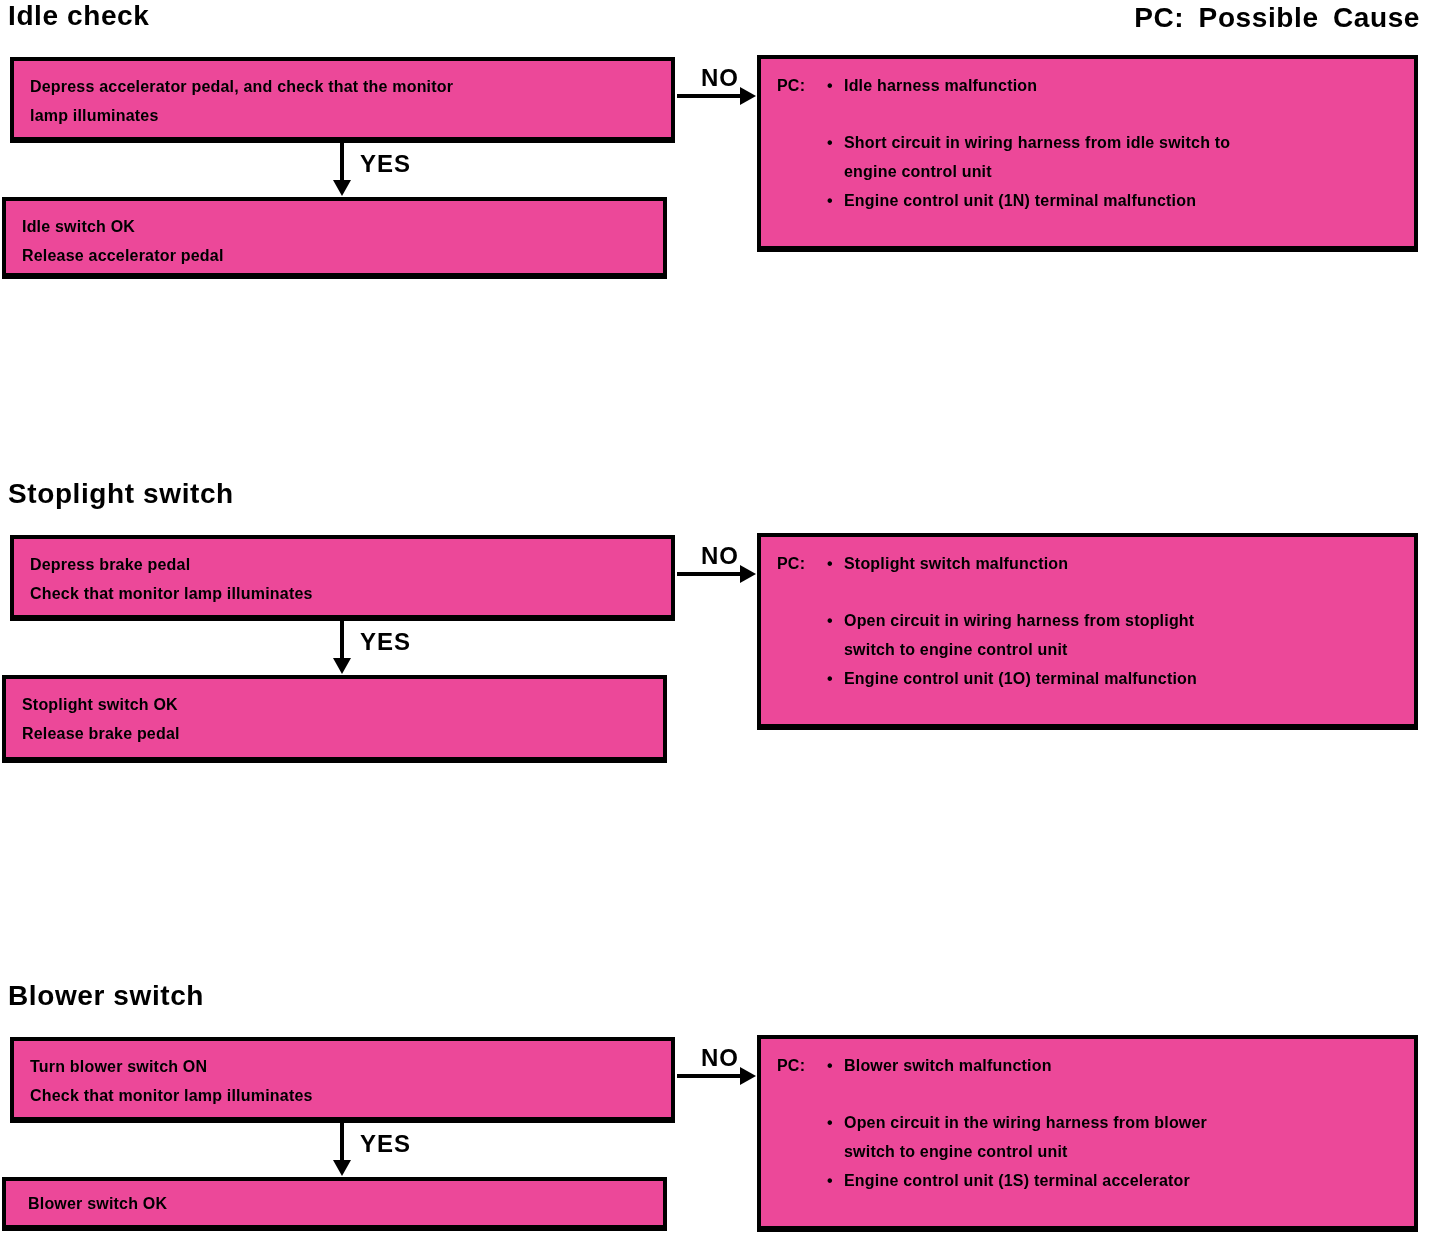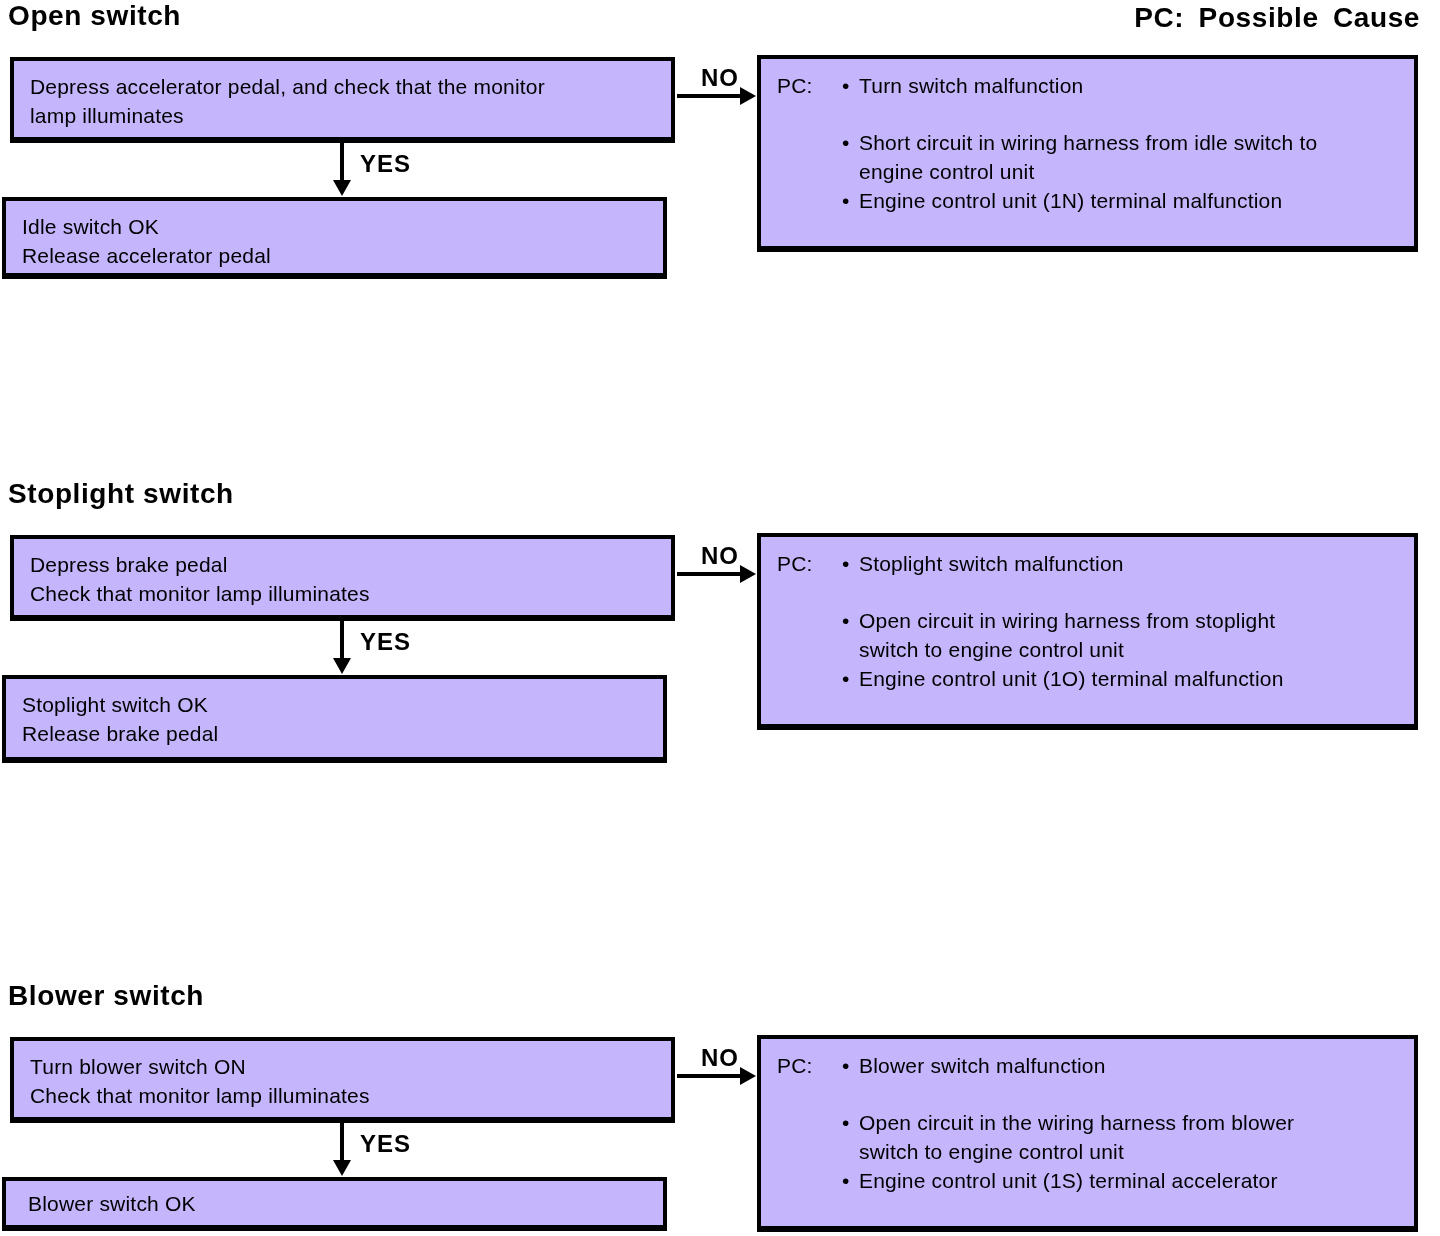--- a/index.html
+++ b/index.html
@@ -14,32 +14,32 @@
   }
   .sec{position:absolute;left:0;width:1440px;height:300px;}
   .sec.s0{top:0;}
   .sec.s1{top:478px;}
   .sec.s2{top:980px;}
   .heading{
     position:absolute;left:8px;top:0;
     font-size:28px;font-weight:bold;letter-spacing:.6px;
   }
   .box{
-    position:absolute;background:#c4b5fd;border:4px solid #000;border-bottom-width:6px;
-    font-size:21px;line-height:29px;letter-spacing:.2px;
+    position:absolute;background:#ec4899;border:4px solid #000;border-bottom-width:6px;
+    font-size:16px;line-height:29px;letter-spacing:.2px;font-weight:bold;
   }
   .box-text{white-space:pre-line;padding:11px 16px;}
   .test-box{left:10px;top:57px;width:665px;height:86px;}
   .ok-box{left:2px;top:197px;width:665px;}
   .s0 .ok-box{height:82px;}
   .s1 .ok-box{height:88px;}
   .s2 .ok-box{height:54px;padding-left:6px;}
   .s2 .ok-box .box-text{padding-top:8px;}
   .pc-box{left:757px;top:55px;width:661px;height:197px;padding:12px 10px 10px 16px;}
-  .pc-row{display:flex;gap:15px;}
+  .pc-row{display:flex;}
   .pc-label{flex:none;width:50px;}
   .causes{flex:1;min-width:0;}
   .cause{display:flex;}
   .cause.gap{margin-top:28px;}
   .bullet{flex:none;width:17px;}
   .cause-text{white-space:pre-line;flex:1;min-width:0;}
   
   .yes-line{position:absolute;left:340px;top:141px;width:4px;height:41px;background:#000;}
   .yes-head{
     position:absolute;left:333px;top:180px;width:0;height:0;
@@ -54,42 +54,42 @@
   .no-label{position:absolute;left:701px;top:64px;font-size:24px;font-weight:bold;letter-spacing:1px;}
 </style>
 </head>
 <body>
 
 <div class="canvas">
 
   <div class="legend">PC: Possible Cause</div>
 
   <section class="sec s0">
-    <div class="heading">Open switch</div>
+    <div class="heading">Idle check</div>
     <div class="box test-box">
       <div class="box-text">Depress accelerator pedal, and check that the monitor
 lamp illuminates</div>
     </div>
     <div class="no-label">NO</div>
     <div class="no-line"></div>
     <div class="no-head"></div>
     <div class="yes-line"></div>
     <div class="yes-head"></div>
     <div class="yes-label">YES</div>
     <div class="box ok-box">
       <div class="box-text">Idle switch OK
 Release accelerator pedal</div>
     </div>
     <div class="box pc-box">
       <div class="pc-row">
         <span class="pc-label">PC:</span>
         <div class="causes">
           <div class="cause">
             <span class="bullet">•</span>
-            <div class="cause-text">Turn switch malfunction</div>
+            <div class="cause-text">Idle harness malfunction</div>
           </div>
           <div class="cause gap">
             <span class="bullet">•</span>
             <div class="cause-text">Short circuit in wiring harness from idle switch to
 engine control unit</div>
           </div>
           <div class="cause">
             <span class="bullet">•</span>
             <div class="cause-text">Engine control unit (1N) terminal malfunction</div>
           </div>

